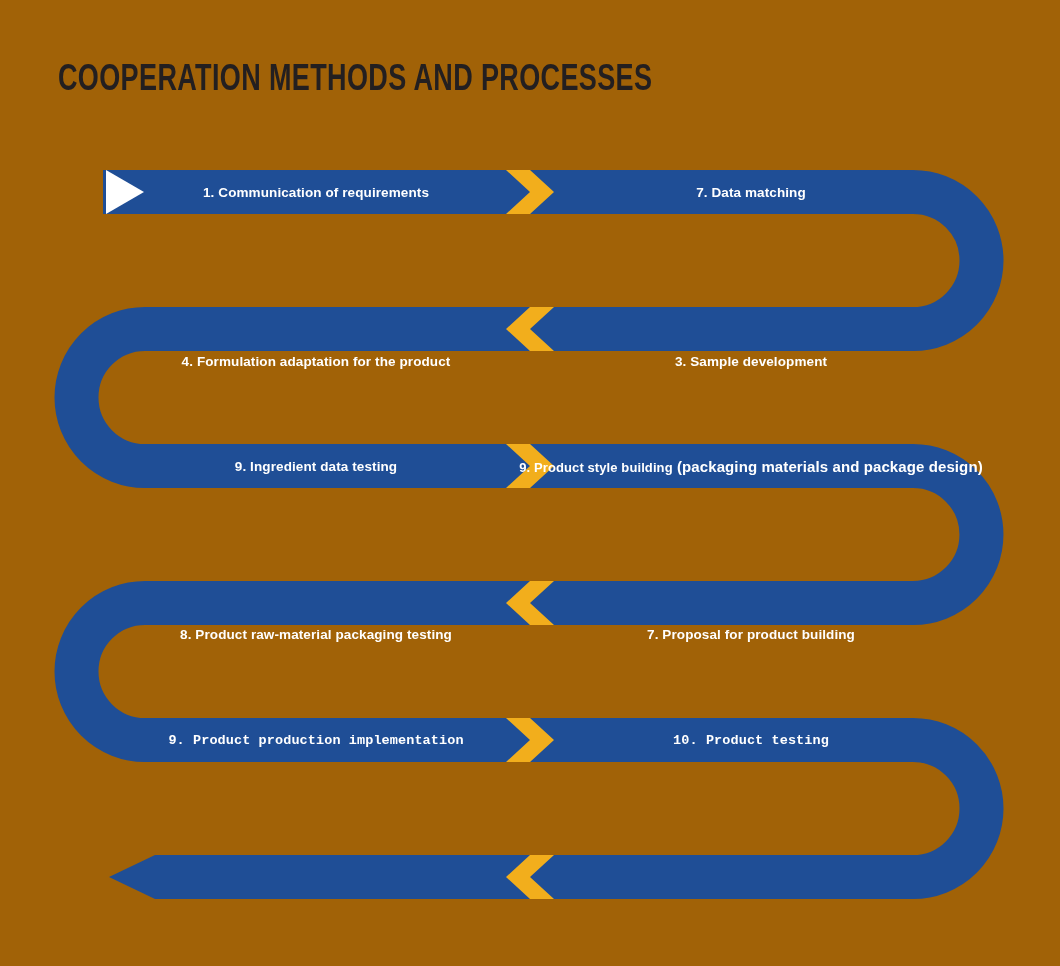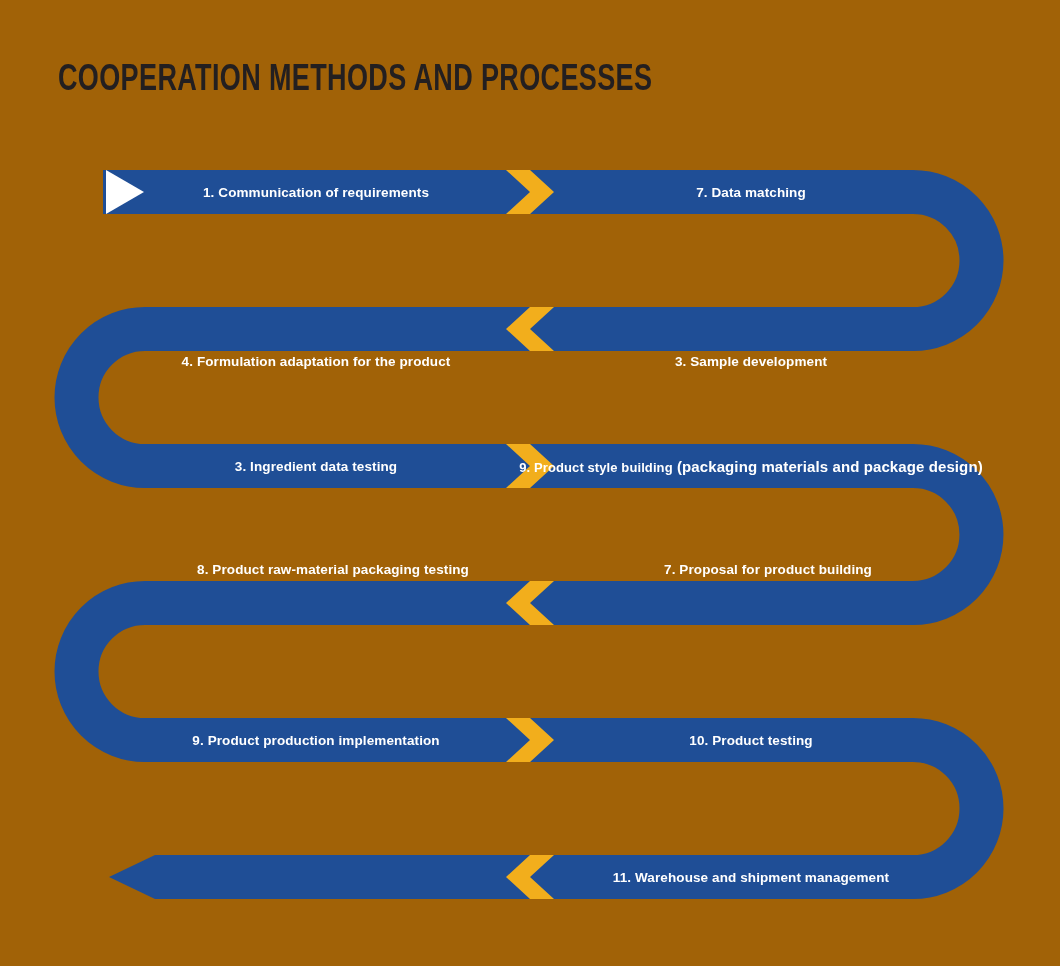--- a/index.html
+++ b/index.html
@@ -38,22 +38,22 @@
   }
   .step-label .sub{
     font-size:15px;
     font-weight:700;
   }
   .col-left{left:316px;}
   .col-right{left:751px;}
   .row-1{top:192px;}
   .row-2{top:329px;margin-top:32px;}
   .row-3{top:466px;}
-  .row-4{top:569px;margin-left:17px;}
-  .row-5{top:740px;}
+  .row-4{top:634px;}
+  .row-5{top:740px;font-family:Liberation Mono, monospace;}
   .row-6{top:877px;}
   .row-3.col-right{font-size:13px;}
 </style>
 </head>
 <body>
 
 <div id="canvas">
 
   <h1 class="page-title">COOPERATION METHODS AND PROCESSES</h1>
 
@@ -72,24 +72,23 @@
     <path d="M 506 718 L 530 718 L 554 740 L 530 762 L 506 762 L 530 740 Z" fill="#F2AE1C"></path>
     <path d="M 554 855 L 530 855 L 506 877 L 530 899 L 554 899 L 530 877 Z" fill="#F2AE1C"></path>
   </svg>
 
   <div class="step-label col-left row-1">1. Communication of requirements</div>
   <div class="step-label col-right row-1">7. Data matching</div>
 
   <div class="step-label col-left row-2">4. Formulation adaptation for the product</div>
   <div class="step-label col-right row-2">3. Sample development</div>
 
-  <div class="step-label col-left row-3">3. Ingredient data testing</div>
+  <div class="step-label col-left row-3">9. Ingredient data testing</div>
   <div class="step-label col-right row-3"><span>9. Product style building</span><span class="sub"> (packaging materials and package design)</span></div>
 
   <div class="step-label col-left row-4">8. Product raw-material packaging testing</div>
   <div class="step-label col-right row-4">7. Proposal for product building</div>
 
   <div class="step-label col-left row-5">9. Product production implementation</div>
   <div class="step-label col-right row-5">10. Product testing</div>
 
-  <div class="step-label col-right row-6">11. Warehouse and shipment management</div>
 
 </div>
 
 </body></html>

